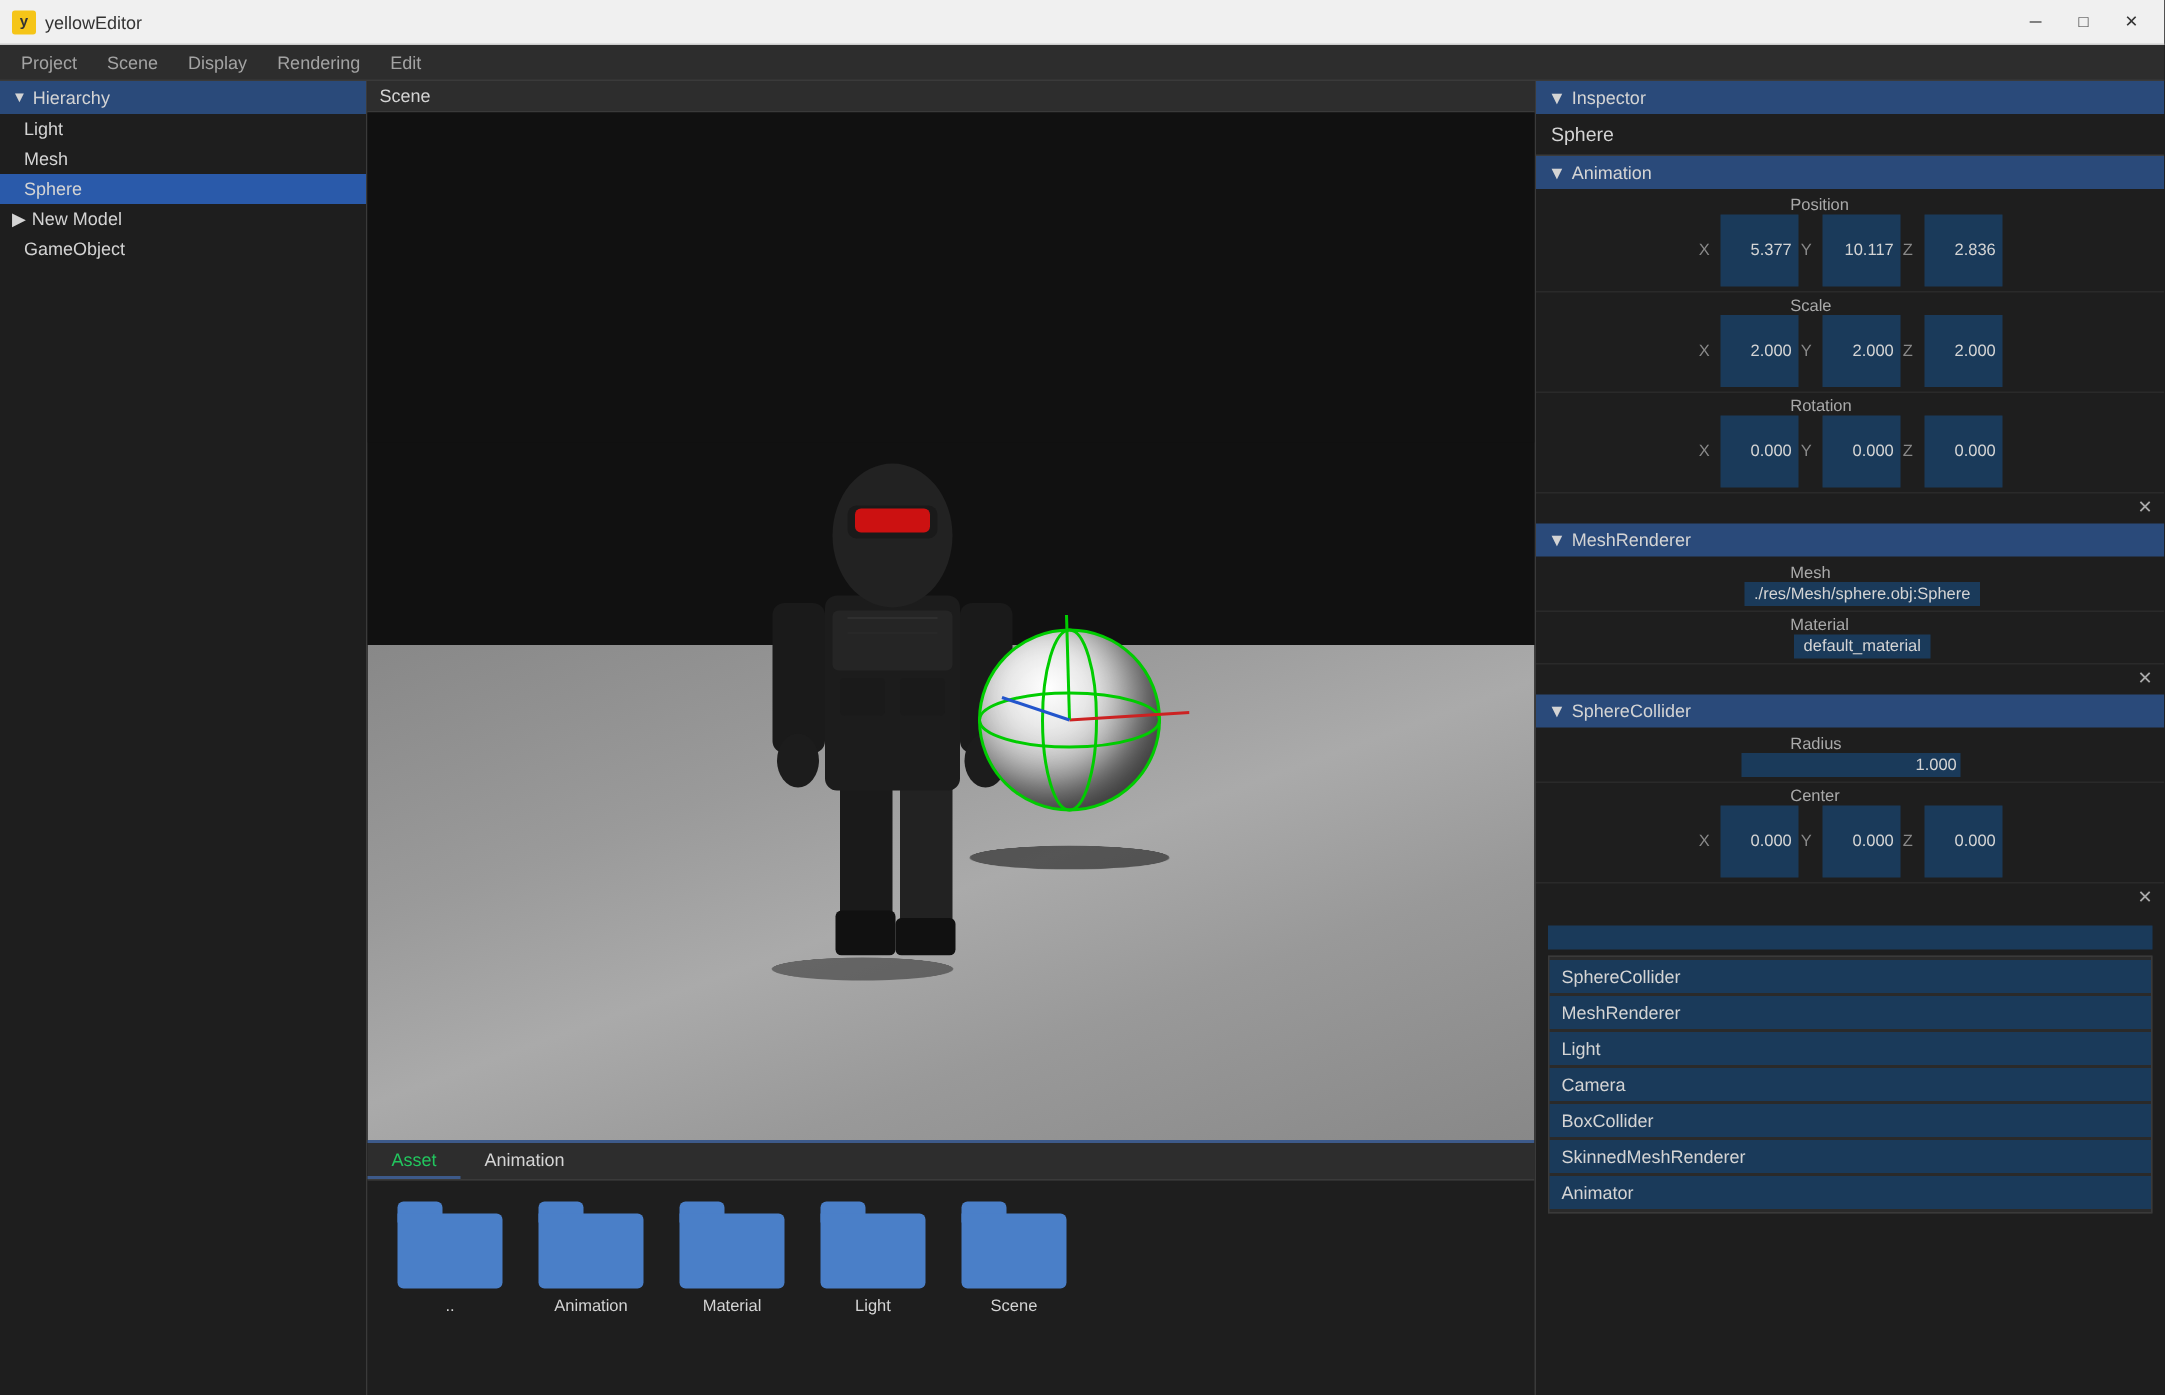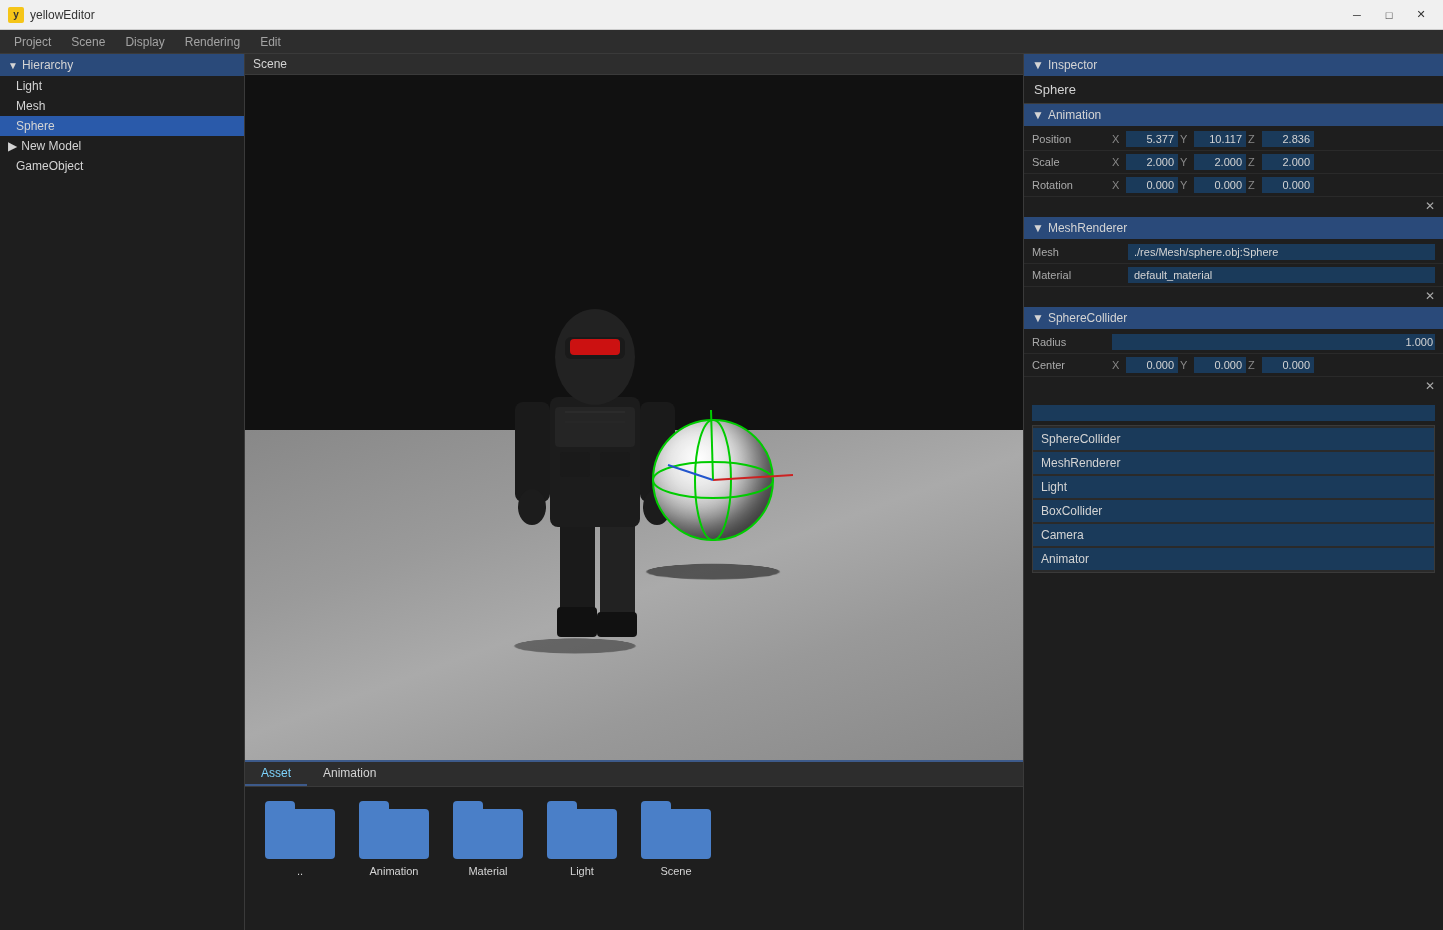--- a/index.html
+++ b/index.html
@@ -135,21 +135,21 @@
       border-bottom: 1px solid #3a3a3a;
     }
     .bottom-tab {
       padding: 4px 16px;
       cursor: pointer;
       font-size: 12px;
       color: #d4d4d4;
     }
     .bottom-tab.active {
       border-bottom: 2px solid #3d5a8a;
-      color: #7dd3fc;
+      color: #22c55e;
     }
     #asset-browser {
       display: flex;
       padding: 10px 16px;
       gap: 16px;
       align-items: flex-end;
     }
     .folder-item {
       display: flex;
       flex-direction: column;
@@ -209,20 +209,21 @@
       font-size: 13px;
       color: #d4d4d4;
       border-bottom: 1px solid #3a3a3a;
     }
 
     .inspector-row {
       display: flex;
       align-items: center;
       padding: 3px 8px;
       border-bottom: 1px solid #2a2a2a;
+      flex-direction: column;
     }
     .inspector-row .prop-name {
       width: 80px;
       color: #aaaaaa;
       font-size: 11px;
     }
     .inspector-row .prop-value {
       display: flex;
       align-items: center;
       gap: 2px;
@@ -235,21 +236,21 @@
     }
     .xyz-label {
       font-size: 11px;
       color: #888;
       width: 12px;
     }
     .xyz-val {
       background: #1a3a5a;
       color: #d4d4d4;
       font-size: 11px;
-      padding: 2px 4px;
+      padding: 18px 4px;
       width: 52px;
       border: none;
       outline: none;
       text-align: right;
     }
 
     .mesh-value {
       background: #1a3a5a;
       color: #d4d4d4;
       font-size: 11px;
@@ -605,20 +606,21 @@
         <span style="color:#aaa;cursor:pointer;">✕</span>
       </div>
     </div>
 
     <div class="add-component-section">
       <input class="input-box" type="text" style="">
       <div class="component-dropdown">
         <div class="component-option">SphereCollider</div>
         <div class="component-option">MeshRenderer</div>
         <div class="component-option">Light</div>
+        <div class="component-option">Camera</div>
         <div class="component-option">BoxCollider</div>
-        <div class="component-option">Camera</div>
+        <div class="component-option">SkinnedMeshRenderer</div>
         <div class="component-option">Animator</div>
       </div>
     </div>
   </div>
 
 </div>
 
 </body></html>

